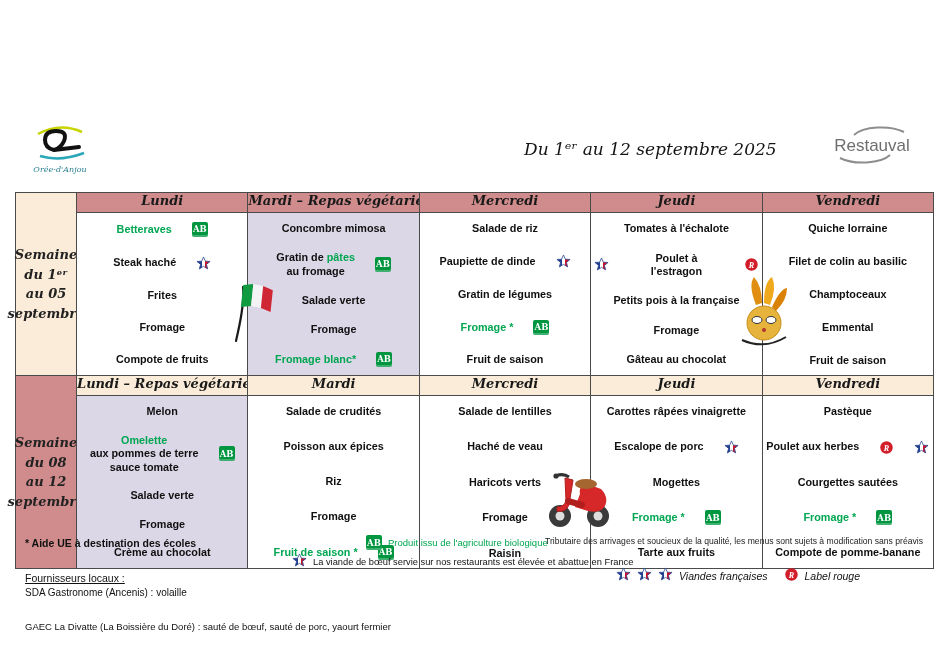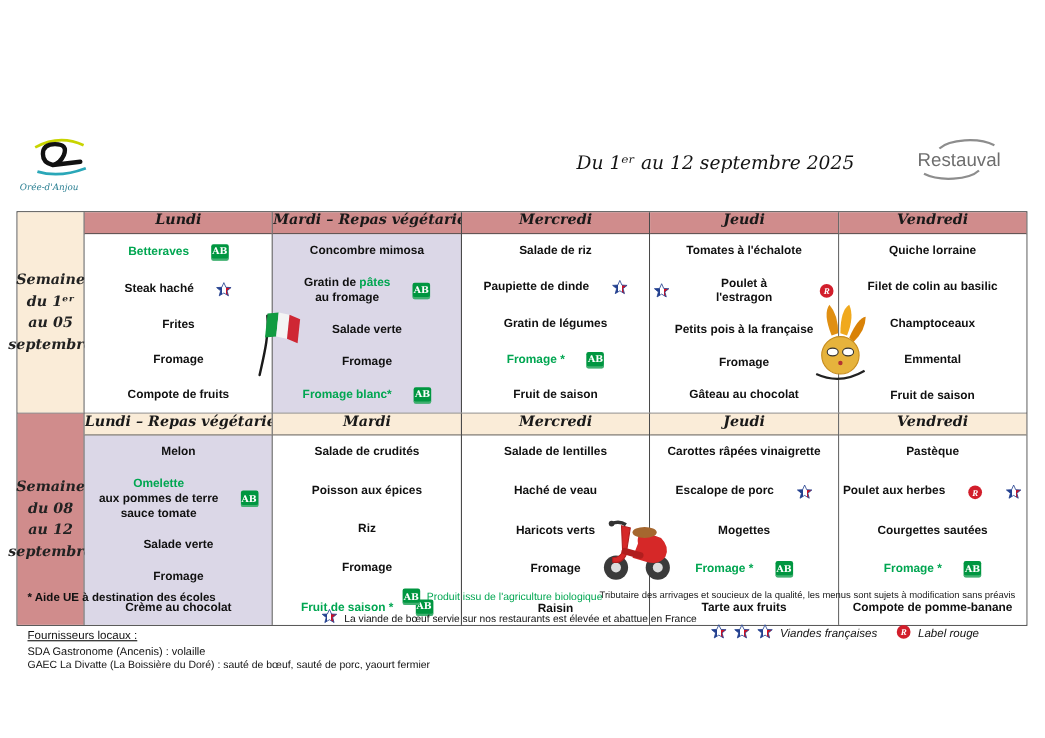--- a/index.html
+++ b/index.html
@@ -2,21 +2,21 @@
 <html style="--pink: #d08c8c; --cream: #faecd8; --lav: #dbd7e7; --green: #00a651; --ab: #009640; --border: #4a4a4a;"><head>
 <meta charset="utf-8">
 <style>
   html,body{margin:0;padding:0}
   body{width:950px;height:671px;background:#fff;font-family:"Liberation Sans",sans-serif;position:relative;overflow:hidden}
   .page{position:absolute;inset:0;background:#fff}
 
   
   .title{position:absolute;left:108px;top:134px;font:italic 21px "DejaVu Serif",serif;color:#141414;letter-spacing:.4px;white-space:nowrap}
   .date-range{position:absolute;left:524px;top:139px;font:italic 17px "DejaVu Serif",serif;color:#141414;white-space:nowrap}
-  .logo-left{position:absolute;left:18px;top:120px;width:84px;}
+  .logo-left{position:absolute;left:18px;top:120px;width:84px;text-align:center}
   .logo-left-text{font:italic 8px "DejaVu Serif",serif;color:#2a7f92;margin-top:-3px}
   .logo-right{position:absolute;left:824px;top:124px}
 
   
   #weeks{position:absolute;left:15px;top:192px;width:919px;border:1.6px solid var(--border);box-sizing:border-box;background:#fff}
   .week{display:flex}
   .week2{border-top:1.6px solid var(--border)}
   .week-label{width:60px;flex:0 0 60px;display:flex;flex-direction:column;justify-content:center;align-items:center;
     font:italic bold 13px "DejaVu Serif",serif;color:#222;line-height:1.5;text-align:center}
   .day{flex:1 1 0;min-width:0;border-left:1.1px solid var(--border);display:flex;flex-direction:column}
@@ -42,25 +42,25 @@
   #deco-flag{left:213px;top:86px;width:48px;height:66px}
   #deco-mask{left:718px;top:80px;width:60px;height:76px}
   #deco-scooter{left:526px;top:266px;width:74px;height:72px}
 
   
   .f-aide{position:absolute;left:25px;top:537px;font-weight:bold;font-size:10.5px;color:#111}
   .f-bio{position:absolute;left:366px;top:535px;display:flex;gap:6px;align-items:center;font-size:9.5px;color:var(--green)}
   .f-tributaire{position:absolute;right:27px;top:536px;font-size:8.6px;color:#222;white-space:nowrap}
   .f-address{position:absolute;right:58px;top:549px;font-size:9.8px;color:#111;white-space:nowrap}
   .f-beef{position:absolute;left:292px;top:553px;display:flex;gap:6px;align-items:center;font-size:9.3px;color:#111}
-  .f-labels{position:absolute;left:646px;top:567px;display:flex;gap:6px;align-items:center;font-size:10.5px;font-style:italic;color:#111}
+  .f-labels{position:absolute;left:616px;top:567px;display:flex;gap:6px;align-items:center;font-size:10.5px;font-style:italic;color:#111}
   .f-labels .gap{width:4px}
   .f-fournisseurs-title{position:absolute;left:25px;top:572px;font-weight:normal;font-size:10.5px;text-decoration:underline;color:#111}
   .f-supplier1{position:absolute;left:25px;top:587px;font-size:10px;color:#111}
-  .f-supplier2{position:absolute;left:25px;top:599px;font-size:9.5px;color:#111}
+  .f-supplier2{position:absolute;left:25px;top:621px;font-size:9.5px;color:#111}
 </style>
 </head>
 <body>
 
 <div class="page">
 
   <svg width="0" height="0" style="position:absolute" aria-hidden="true">
     <defs>
       <linearGradient id="vf-tricolor" x1="0" y1="0" x2="1" y2="0">
         <stop offset="0" stop-color="#23408f"></stop>

